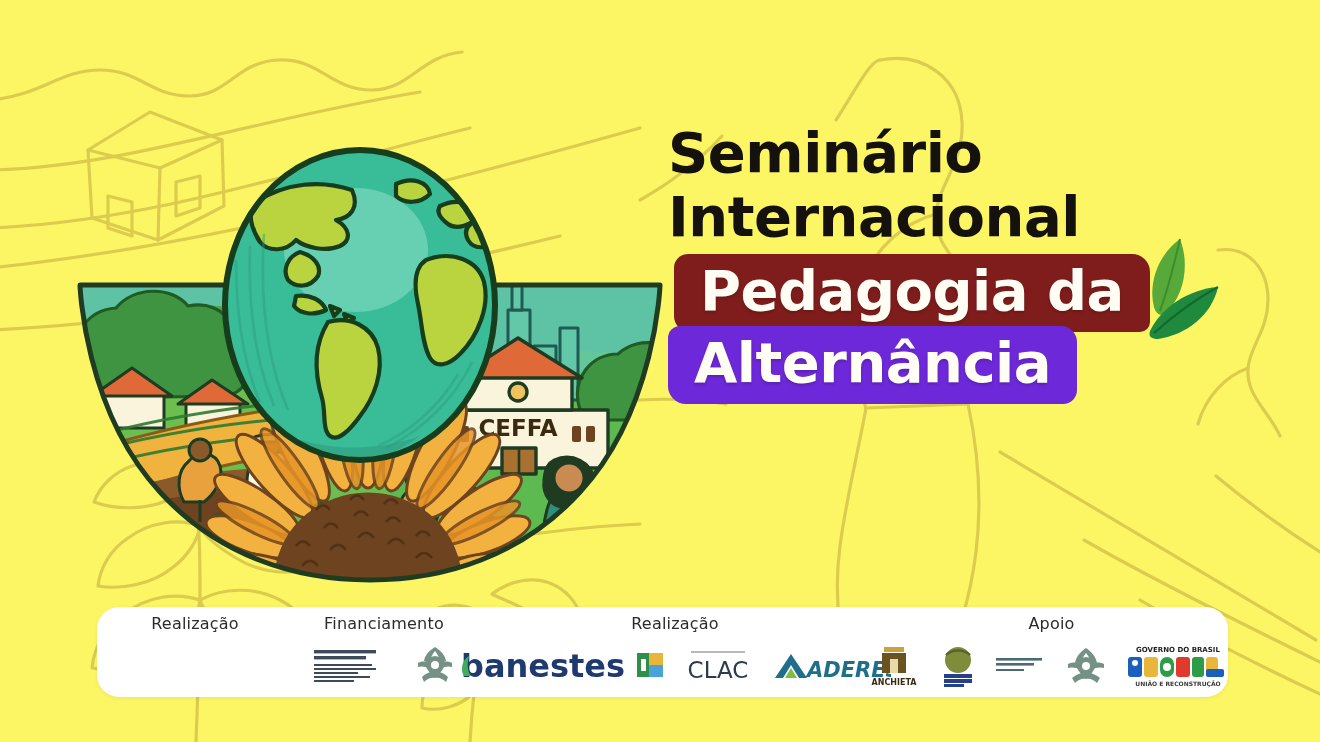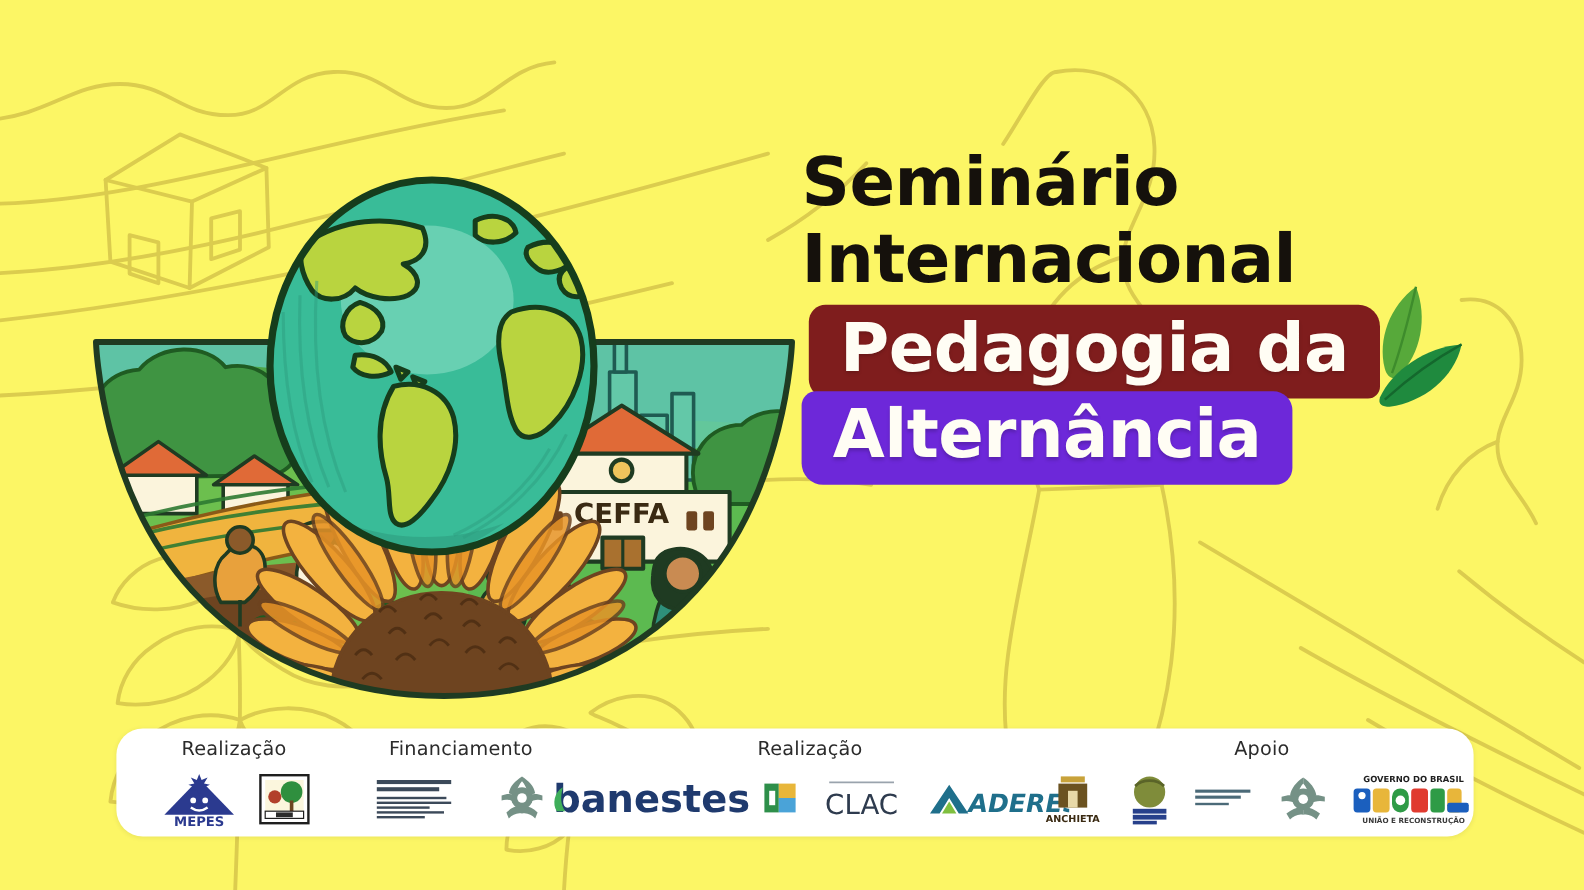--- a/index.html
+++ b/index.html
@@ -401,39 +401,20 @@
       <path d="M10,106 C20,84 48,64 78,62 C72,90 46,110 18,114 C12,114 8,112 10,106Z" fill="#1F8A3E"></path>
       <path d="M78,62 C56,74 34,90 14,108" fill="none" stroke="#14682D" stroke-width="2"></path>
     </g>
   </svg>
 
   <div class="sponsorbar">
     <div class="groups">
 
       <div class="group g-realizacao">
         <div class="group-title">Realização</div>
-        <div class="logos">
-          <svg class="logo" width="74" height="46" viewBox="0 0 74 46">
-            <path d="M37,6 L66,36 L8,36 Z" fill="#2B3A8F"></path>
-            <path d="M37,2 l2,5 l5,-2 l-3,5 l5,1 l-5,2 l3,4 l-5,-2 l-2,5 l-2,-5 l-5,2 l3,-4 l-5,-2 l5,-1 l-3,-5 l5,2 Z" fill="#2B3A8F"></path>
-            <circle cx="32" cy="24" r="2.4" fill="#ffffff"></circle>
-            <circle cx="42" cy="24" r="2.4" fill="#ffffff"></circle>
-            <path d="M30,30 q7,5 14,0" fill="none" stroke="#ffffff" stroke-width="2"></path>
-            <text class="tiny" x="37" y="45" text-anchor="middle" font-size="11" font-weight="700" fill="#2B3A8F">MEPES</text>
-          </svg>
-          <svg class="logo" width="48" height="48" viewBox="0 0 48 48">
-            <rect x="4" y="4" width="40" height="40" fill="#ffffff" stroke="#1f1f1f" stroke-width="2"></rect>
-            <rect x="8" y="8" width="32" height="26" fill="#FBF6DD"></rect>
-            <circle cx="30" cy="18" r="9" fill="#2F8F3E"></circle>
-            <path d="M30,25 L30,34" stroke="#6E4420" stroke-width="3"></path>
-            <circle cx="16" cy="22" r="5.5" fill="#B2402B"></circle>
-            <rect x="8" y="34" width="32" height="6" fill="#ffffff" stroke="#1f1f1f" stroke-width="1"></rect>
-            <rect x="17" y="35" width="14" height="4" fill="#2b2b2b"></rect>
-          </svg>
-        </div>
       </div>
 
       <div class="group g-financiamento">
         <div class="group-title">Financiamento</div>
         <div class="logos">
           <svg class="logo" width="92" height="46" viewBox="0 0 92 46">
             <g fill="#3C4A5A">
               <rect x="2" y="7" width="62" height="3.4"></rect>
               <rect x="2" y="13" width="52" height="3.4"></rect>
               <rect x="2" y="21" width="58" height="2"></rect>

